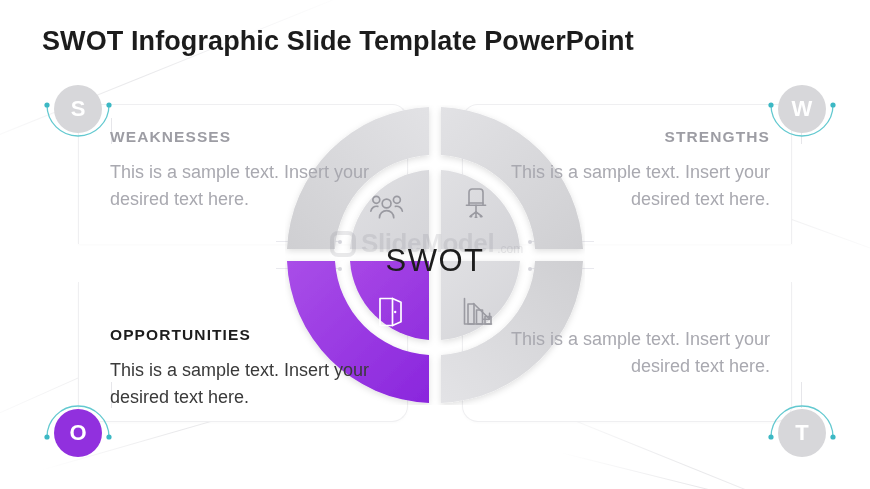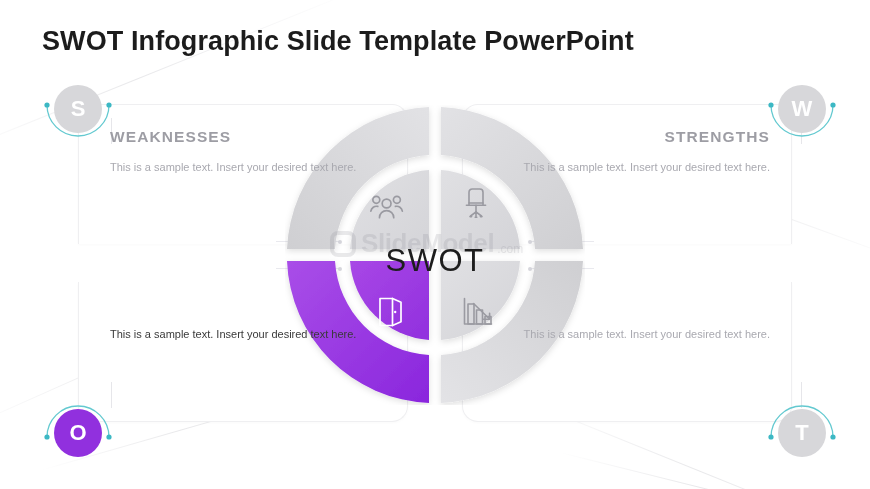--- a/index.html
+++ b/index.html
@@ -63,21 +63,21 @@
   
   .block { position: absolute; width: 300px; }
   .block .heading {
     font-size: 15.5px;
     font-weight: bold;
     letter-spacing: 1.1px;
     color: #9d9da4;
     margin-bottom: 13px;
   }
   .block .body {
-    font-size: 11px;
+    font-size: 18px;
     line-height: 1.5;
     color: #a9a9b0;
     font-weight: 400;
   }
   .block.active .heading { color: #1d1d1d; }
   .block.active .body { color: #3a3a3a; }
 
   .block.left  { left: 110px;  text-align: left; }
   .block.right { left: 470px;  width: 300px; text-align: right; }
 
@@ -355,20 +355,21 @@
     <div class="heading">WEAKNESSES</div>
     <div class="body">This is a sample text.  Insert your desired text here.</div>
   </div>
 
   <div class="block right" id="block-w">
     <div class="heading">STRENGTHS</div>
     <div class="body">This is a sample text.  Insert your desired text here.</div>
   </div>
 
   <div class="block left active" id="block-o">
+    <div class="heading">OPPORTUNITIES</div>
     <div class="body">This is a sample text.  Insert your desired text here.</div>
   </div>
 
   <div class="block right" id="block-t">
     <div class="body">This is a sample text.  Insert your desired text here.</div>
   </div>
 
   <div class="badge-wrap" id="badge-s">
     <svg class="badge-arc" viewBox="0 0 74 74">
       <path d="M6 33 A 31 31 0 0 0 68 33" fill="none" stroke="#63c9d0" stroke-width="1.3"></path>

